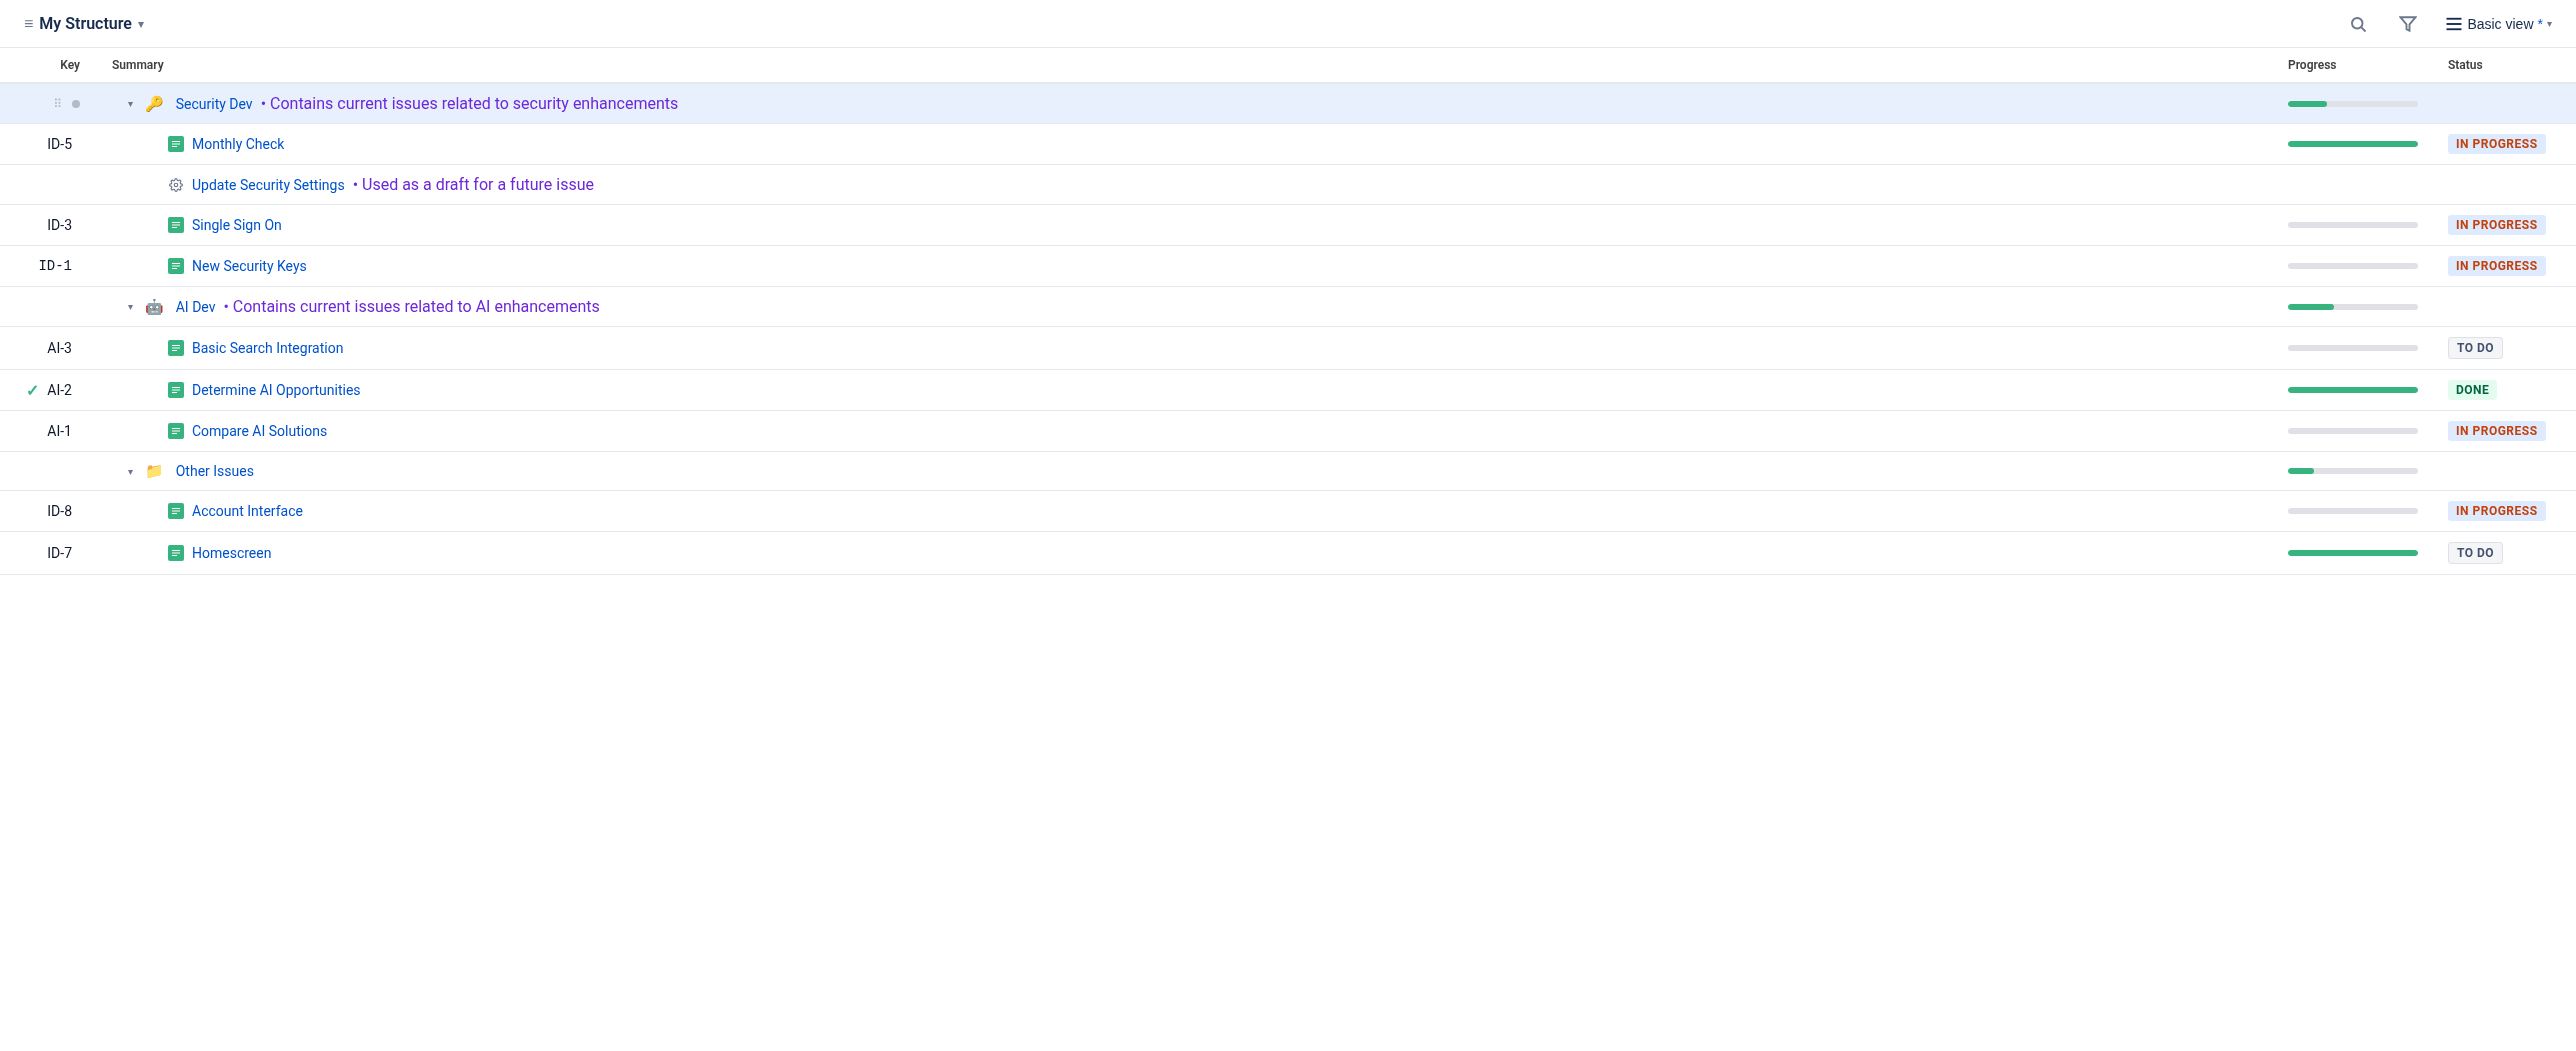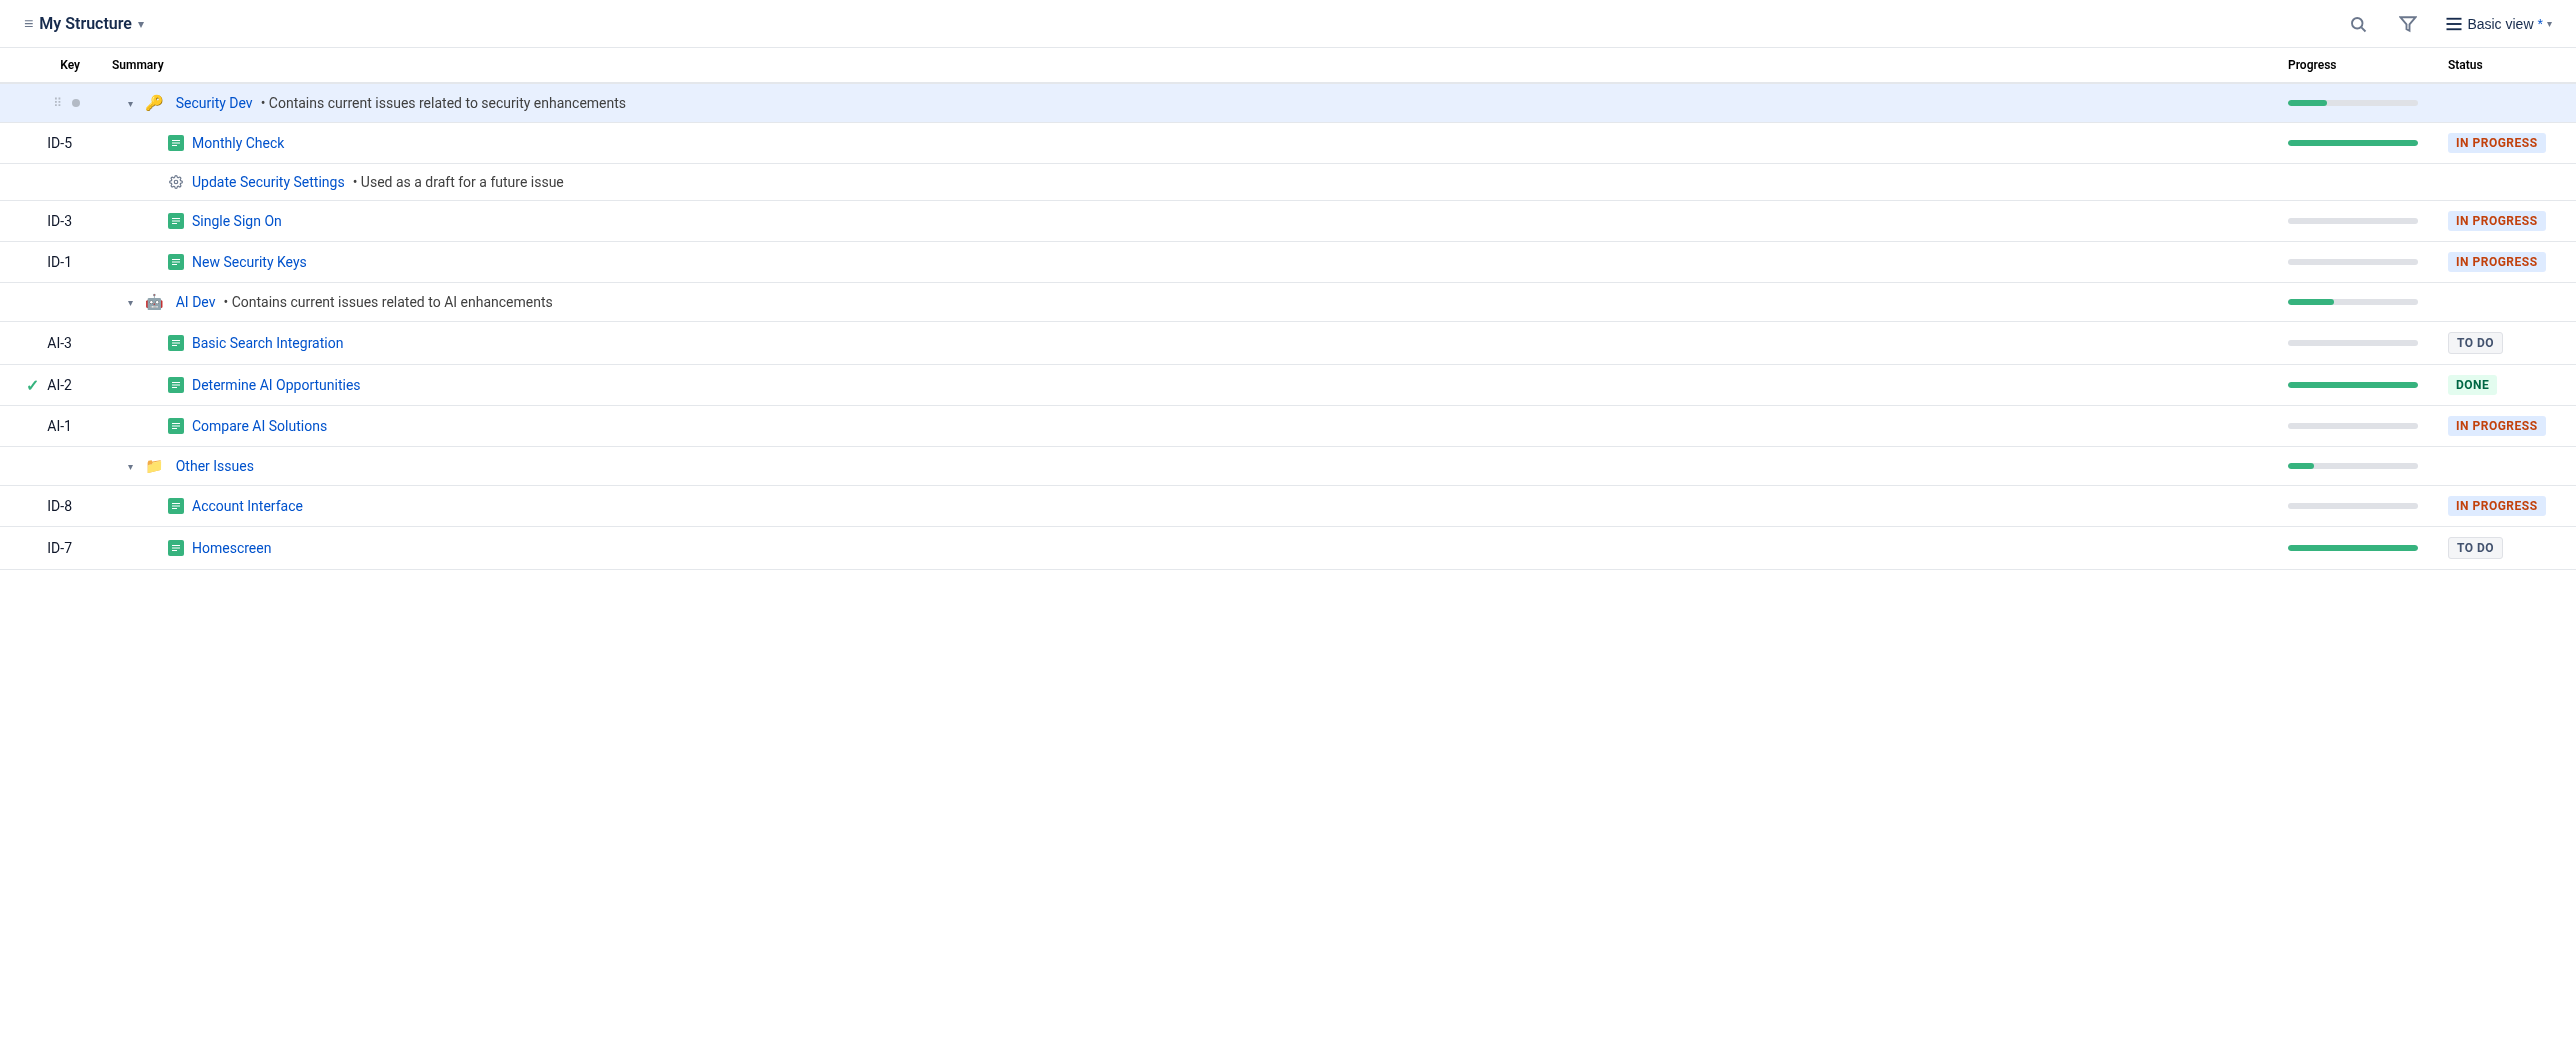--- a/index.html
+++ b/index.html
@@ -71,21 +71,21 @@
     table {
       width: 100%;
       border-collapse: collapse;
     }
 
     thead tr th {
       padding: 10px 12px;
       text-align: left;
       font-size: 12px;
       font-weight: 600;
-      color: #000000;
+      color: #404040;
       border-bottom: 2px solid #e4e7eb;
       white-space: nowrap;
     }
 
     th.progress-col { width: 160px; }
     th.status-col { width: 140px; }
     th.key-col { width: 100px; text-align: right; padding-right: 20px; }
     th.summary-col { }
 
     tbody tr {
@@ -108,22 +108,22 @@
       white-space: nowrap;
     }
 
     .summary-text {
       color: #0052cc;
       font-size: 14px;
       cursor: pointer;
     }
 
     .summary-muted {
-      color: #404040;
-      font-size: 14px;
+      color: #6d28d9;
+      font-size: 16px;
     }
 
     .group-summary {
       display: flex;
       align-items: center;
       gap: 8px;
     }
 
     .progress-cell {
       padding: 10px 12px;
@@ -346,21 +346,21 @@
           <div class="progress-bar-container">
             <div class="progress-bar-fill" style="width:0%;"></div>
           </div>
         </td>
       <td class="status-cell">
     <span class="status-badge status-in-progress">IN PROGRESS</span>
   </td>
     </tr>
           <tr>
       <td class="key-td">
-        <div style="display:flex; align-items:center; justify-content:flex-end; gap:8px; padding-right:8px;">
+        <div style="display:flex; align-items:center; justify-content:flex-end; gap:8px; padding-right:8px;font-family:Liberation Mono, monospace;">
 
           <a class="key-link" href="#">ID-1</a>
         </div>
       </td>
       <td>
         <div class="summary-cell" style="padding-left:56px;">
           <span style="
     width:16px; height:16px; background:#36b37e; border-radius:2px;
     display:inline-flex; align-items:center; justify-content:center; flex-shrink:0;
   ">

